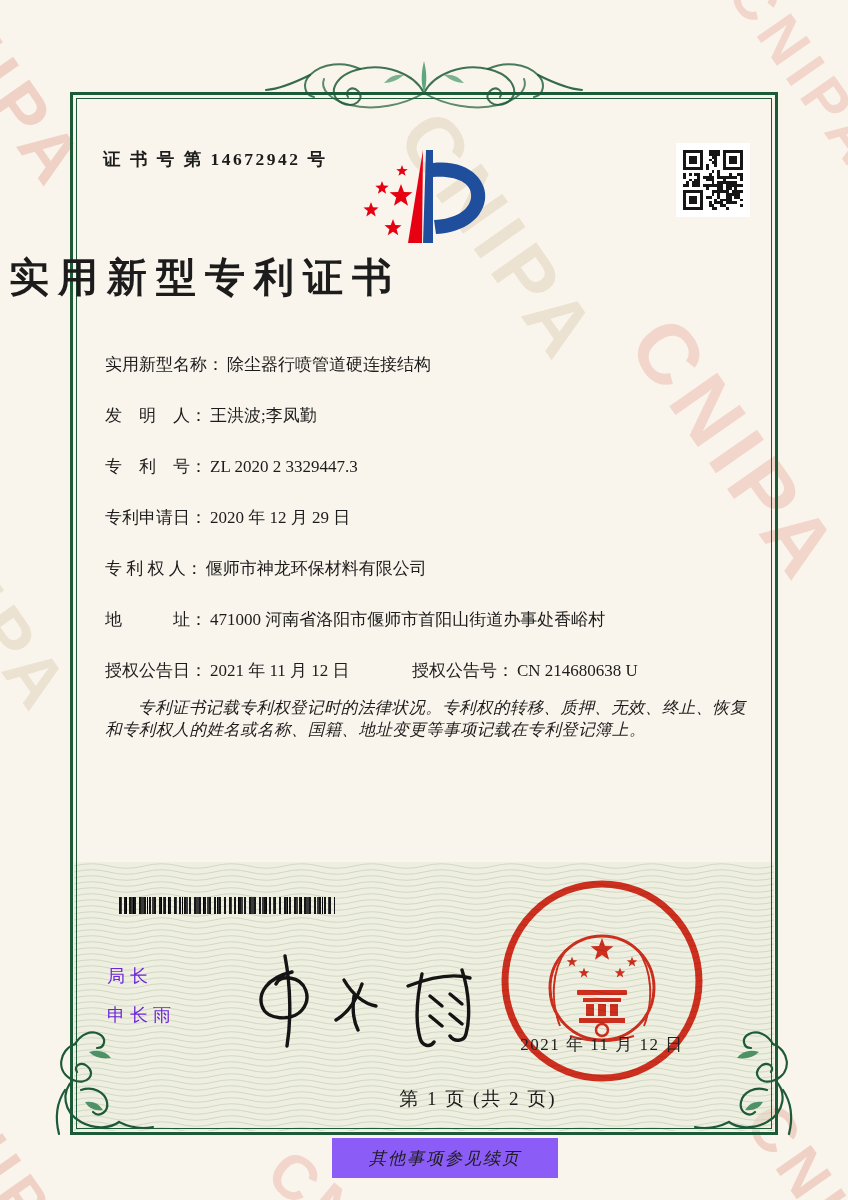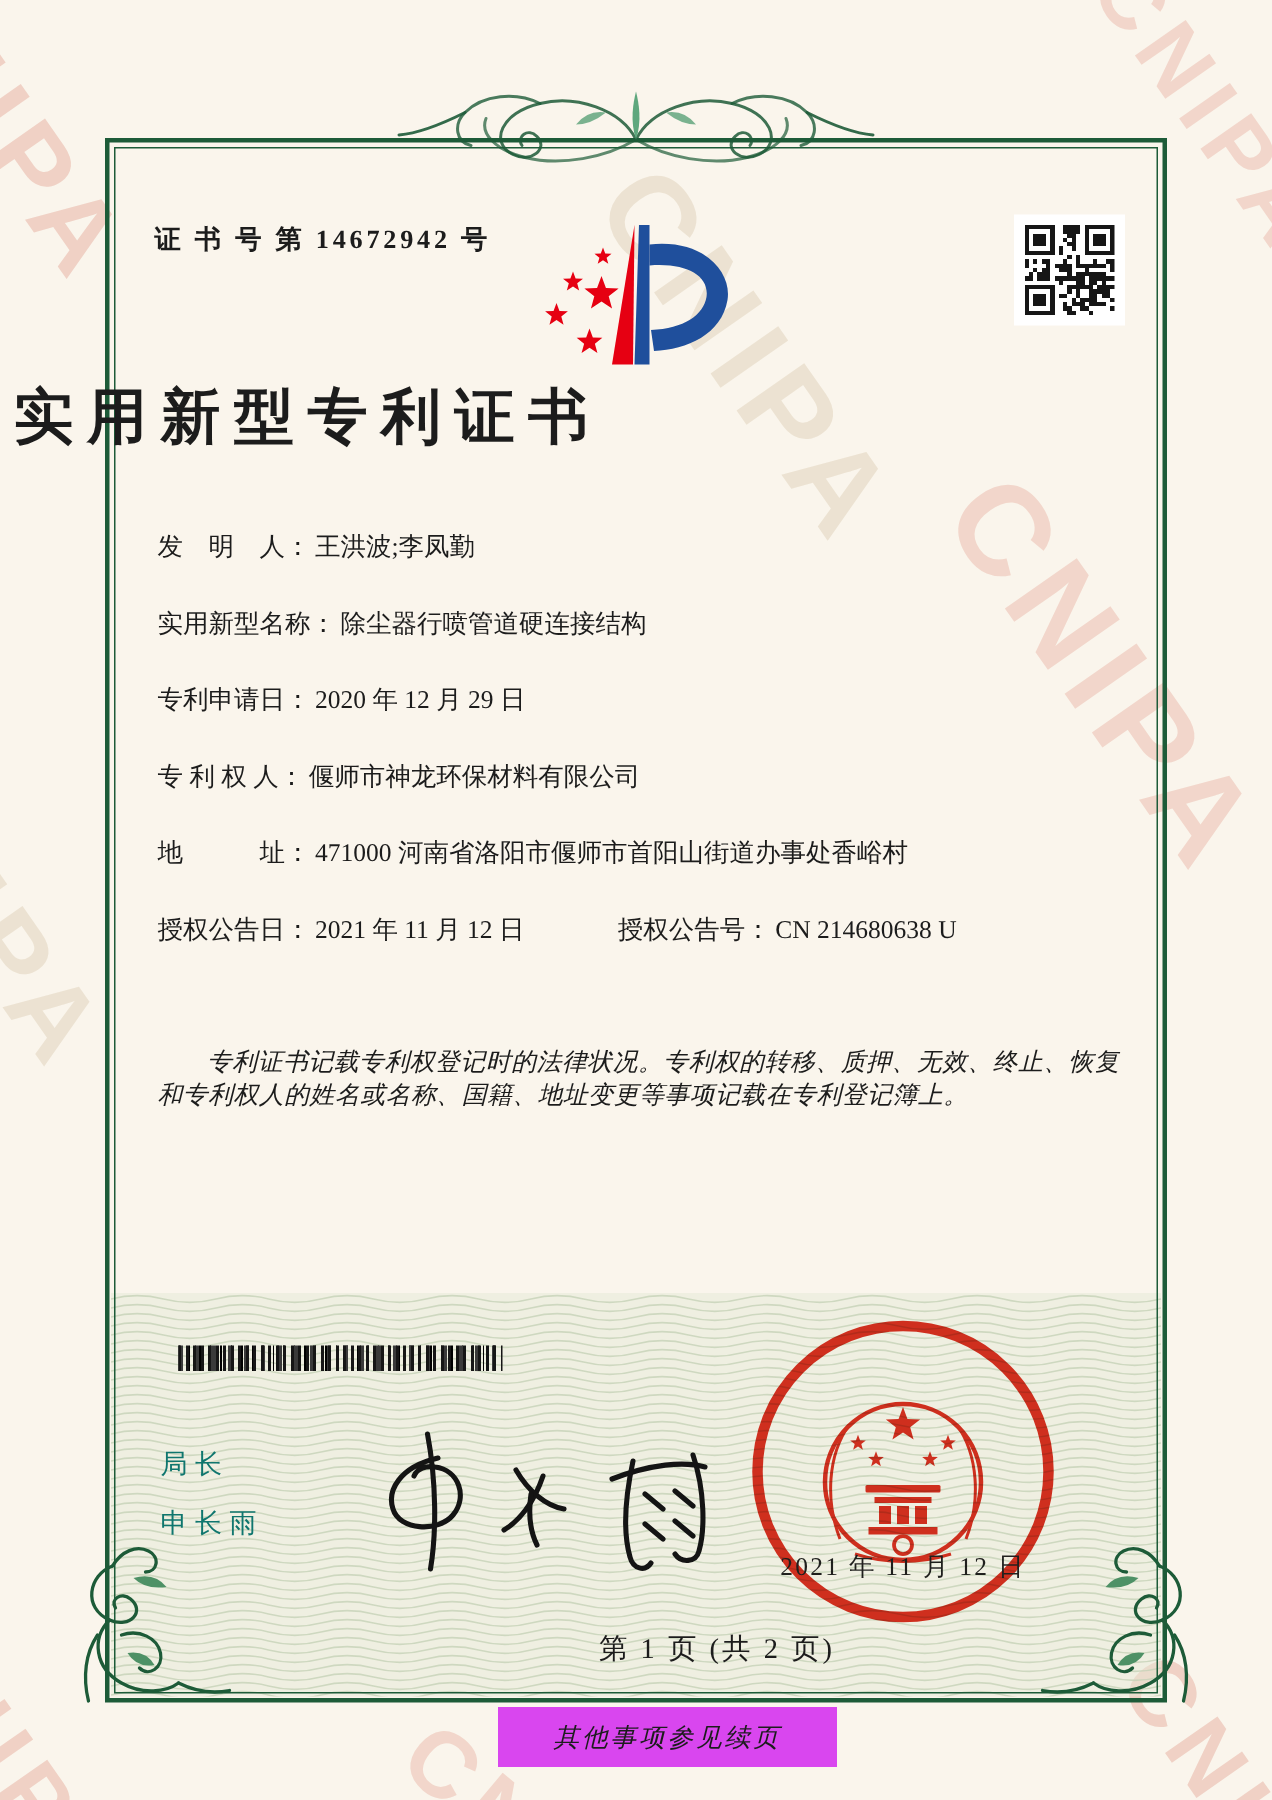--- a/index.html
+++ b/index.html
@@ -65,32 +65,32 @@
   .barcode{
     left:119px;top:897px;width:216px;height:17px;z-index:4;
     background:
       repeating-linear-gradient(90deg,#161616 0 2px,rgba(0,0,0,0) 2px 5px),
       repeating-linear-gradient(90deg,#3a3a3a 0 3px,rgba(0,0,0,0) 3px 11px),
       repeating-linear-gradient(90deg,#000 0 1px,rgba(0,0,0,0) 1px 7px);
   }
 
   .sig-label{
     left:107px;z-index:4;font-family:"Liberation Sans","DejaVu Sans",sans-serif;
-    font-size:18px;letter-spacing:5px;color:#0f766e;
+    font-size:18px;letter-spacing:5px;color:#6d28d9;
   }
   .sig-svg{left:240px;top:945px;z-index:4;}
 
   .seal{left:493px;top:872px;z-index:5;mix-blend-mode:multiply;opacity:.97;}
 
   .pageline{
     left:70px;top:1086px;width:816px;text-align:center;z-index:4;font-size:19px;
     letter-spacing:2px;
   }
   .contnote{
-    left:332px;top:1138px;width:226px;height:40px;z-index:4;background:#d946ef;
+    left:332px;top:1138px;width:226px;height:40px;z-index:4;background:#8b5cf6;
     display:flex;align-items:center;justify-content:center;
     font-size:17px;font-style:italic;letter-spacing:2px;
   }
 </style>
 </head>
 <body style="--paper: #faf5ec; --frame_green: #1d5b38; --seal_red: #dc2b1a; --logo_red: #e60012; --logo_blue: #1f4f9c; --wave_line: #c7d3b8; --ink: #1c1c1c;">
 
 <span class="wm red" style="left:-45px;top:-55px;font-size:72px;transform:rotate(55deg);">CNIPA</span>
 <span class="wm pink" style="left:770px;top:-40px;font-size:60px;transform:rotate(55deg);">CNIPA</span>
 <span class="wm beige" style="left:455px;top:95px;font-size:80px;transform:rotate(55deg);">CNIPA</span>
@@ -440,24 +440,27 @@
       <rect x="10" y="20" width="1" height="1"></rect>
       <rect x="11" y="20" width="1" height="1"></rect>
       <rect x="15" y="20" width="1" height="1"></rect>
     </svg>
 </div>
 
 <h1 class="abs title">实用新型专利证书</h1>
 
 <div class="abs fields">
   <div class="frow">
+    <span class="flabel">实用新型名称：</span><span class="fvalue">除尘器行喷管道硬连接结构</span>
+  </div>
+  <div class="frow">
     <span class="flabel">发　明　人：</span><span class="fvalue">王洪波;李凤勤</span>
   </div>
   <div class="frow">
-    <span class="flabel">实用新型名称：</span><span class="fvalue">除尘器行喷管道硬连接结构</span>
+    <span class="flabel">专　利　号：</span><span class="fvalue">ZL 2020 2 3329447.3</span>
   </div>
   <div class="frow">
     <span class="flabel">专利申请日：</span><span class="fvalue">2020 年 12 月 29 日</span>
   </div>
   <div class="frow">
     <span class="flabel">专 利 权 人：</span><span class="fvalue">偃师市神龙环保材料有限公司</span>
   </div>
   <div class="frow">
     <span class="flabel">地　　　址：</span><span class="fvalue">471000 河南省洛阳市偃师市首阳山街道办事处香峪村</span>
   </div>

